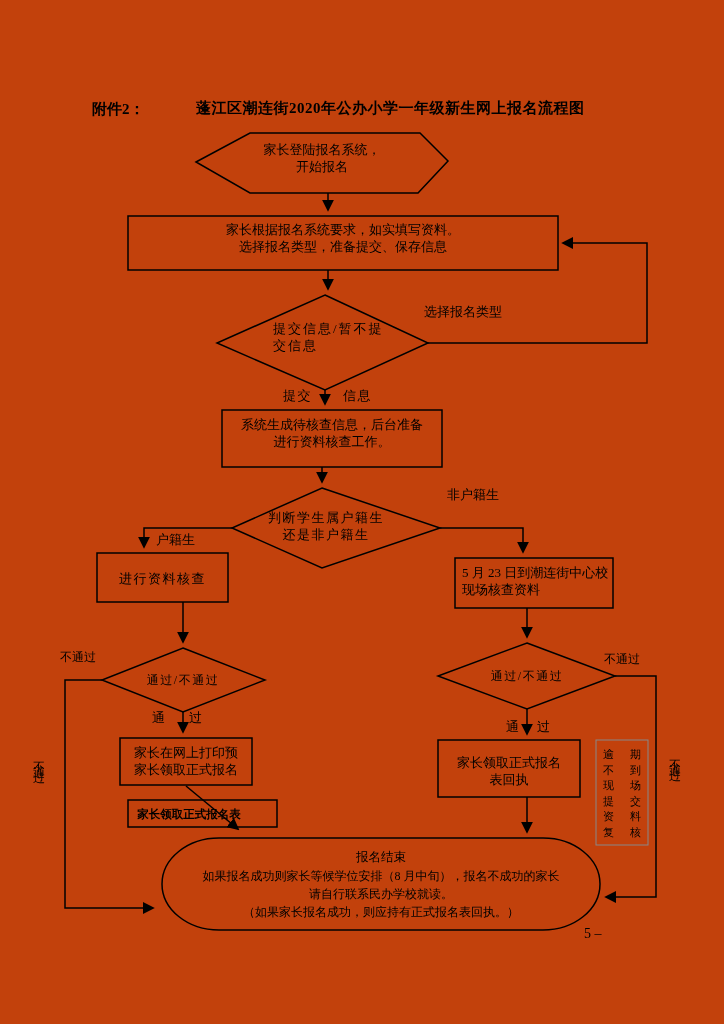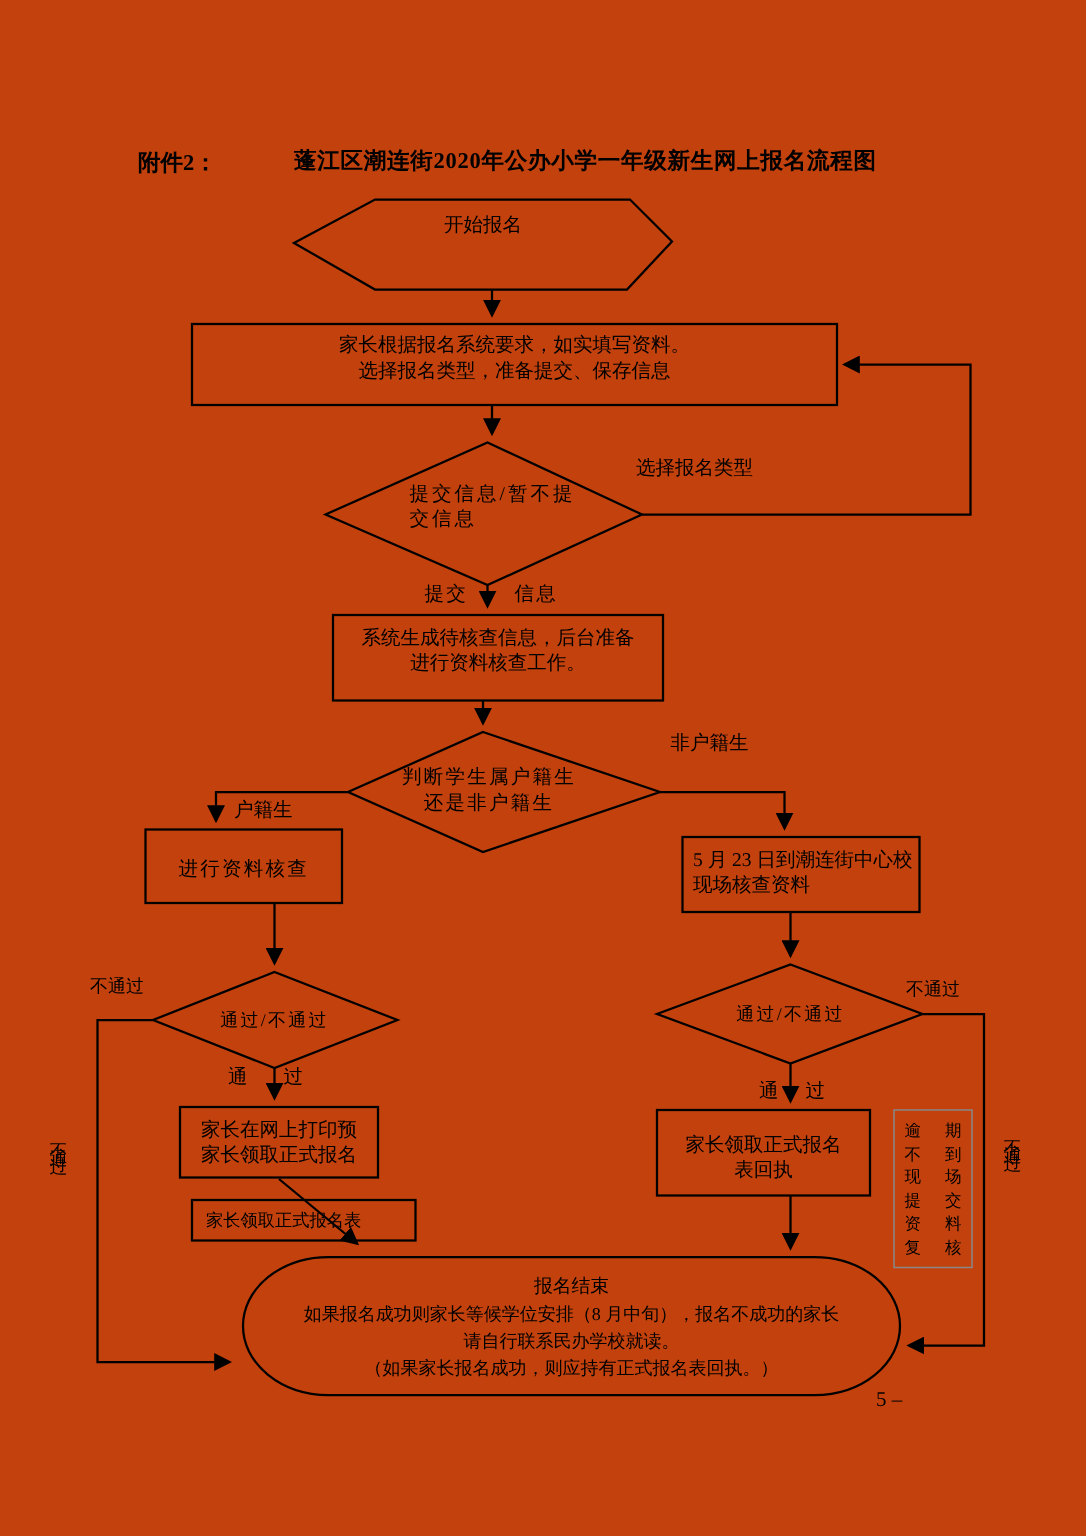--- a/index.html
+++ b/index.html
@@ -100,20 +100,21 @@
       <rect x="596" y="740" width="52" height="105" stroke="#888" stroke-width="1"></rect>
 
       <rect x="162" y="838" width="438" height="92" rx="57" ry="46"></rect>
     </g>
   </svg>
 
   <div class="txt bold" style="left:92px; top:101px; font-size:15px;">附件2：</div>
   <div class="txt doc-title" style="left:196px; top:100px;">蓬江区潮连街2020年公办小学一年级新生网上报名流程图</div>
 
   <div class="txt center" style="left:196px; top:141px; width:252px;">
+    <div>家长登陆报名系统，</div>
     <div>开始报名</div>
   </div>
 
   <div class="txt center" style="left:128px; top:221px; width:430px;">
     <div>家长根据报名系统要求，如实填写资料。</div>
     <div>选择报名类型，准备提交、保存信息</div>
   </div>
 
   <div class="txt wrapbox sp2" style="left:273px; top:320px; width:114px;">提交信息/暂不提交信息</div>
   <div class="txt" style="left:424px; top:303px;">选择报名类型</div>
@@ -140,21 +141,21 @@
 
   <div class="txt small" style="left:60px; top:649px;">不通过</div>
   <div class="txt center small sp1" style="left:120px; top:672px; width:126px;">通过/不通过</div>
   <div class="txt" style="left:152px; top:709px;">通</div>
   <div class="txt" style="left:189px; top:709px;">过</div>
 
   <div class="txt center" style="left:120px; top:744px; width:132px;">
     <div>家长在网上打印预</div>
     <div>家长领取正式报名</div>
   </div>
-  <div class="txt center tiny" style="left:128px; top:806px; width:122px;">家长领取正式报名表</div>
+  <div class="txt center tiny" style="left:128px; top:806px; width:122px;font-weight:bold;">家长领取正式报名表</div>
 
   <div class="txt small" style="left:604px; top:651px;">不通过</div>
   <div class="txt center small sp1" style="left:457px; top:668px; width:140px;">通过/不通过</div>
   <div class="txt" style="left:506px; top:718px;">通</div>
   <div class="txt" style="left:537px; top:718px;">过</div>
 
   <div class="txt center" style="left:438px; top:754px; width:142px;">
     <div>家长领取正式报名</div>
     <div>表回执</div>
   </div>

